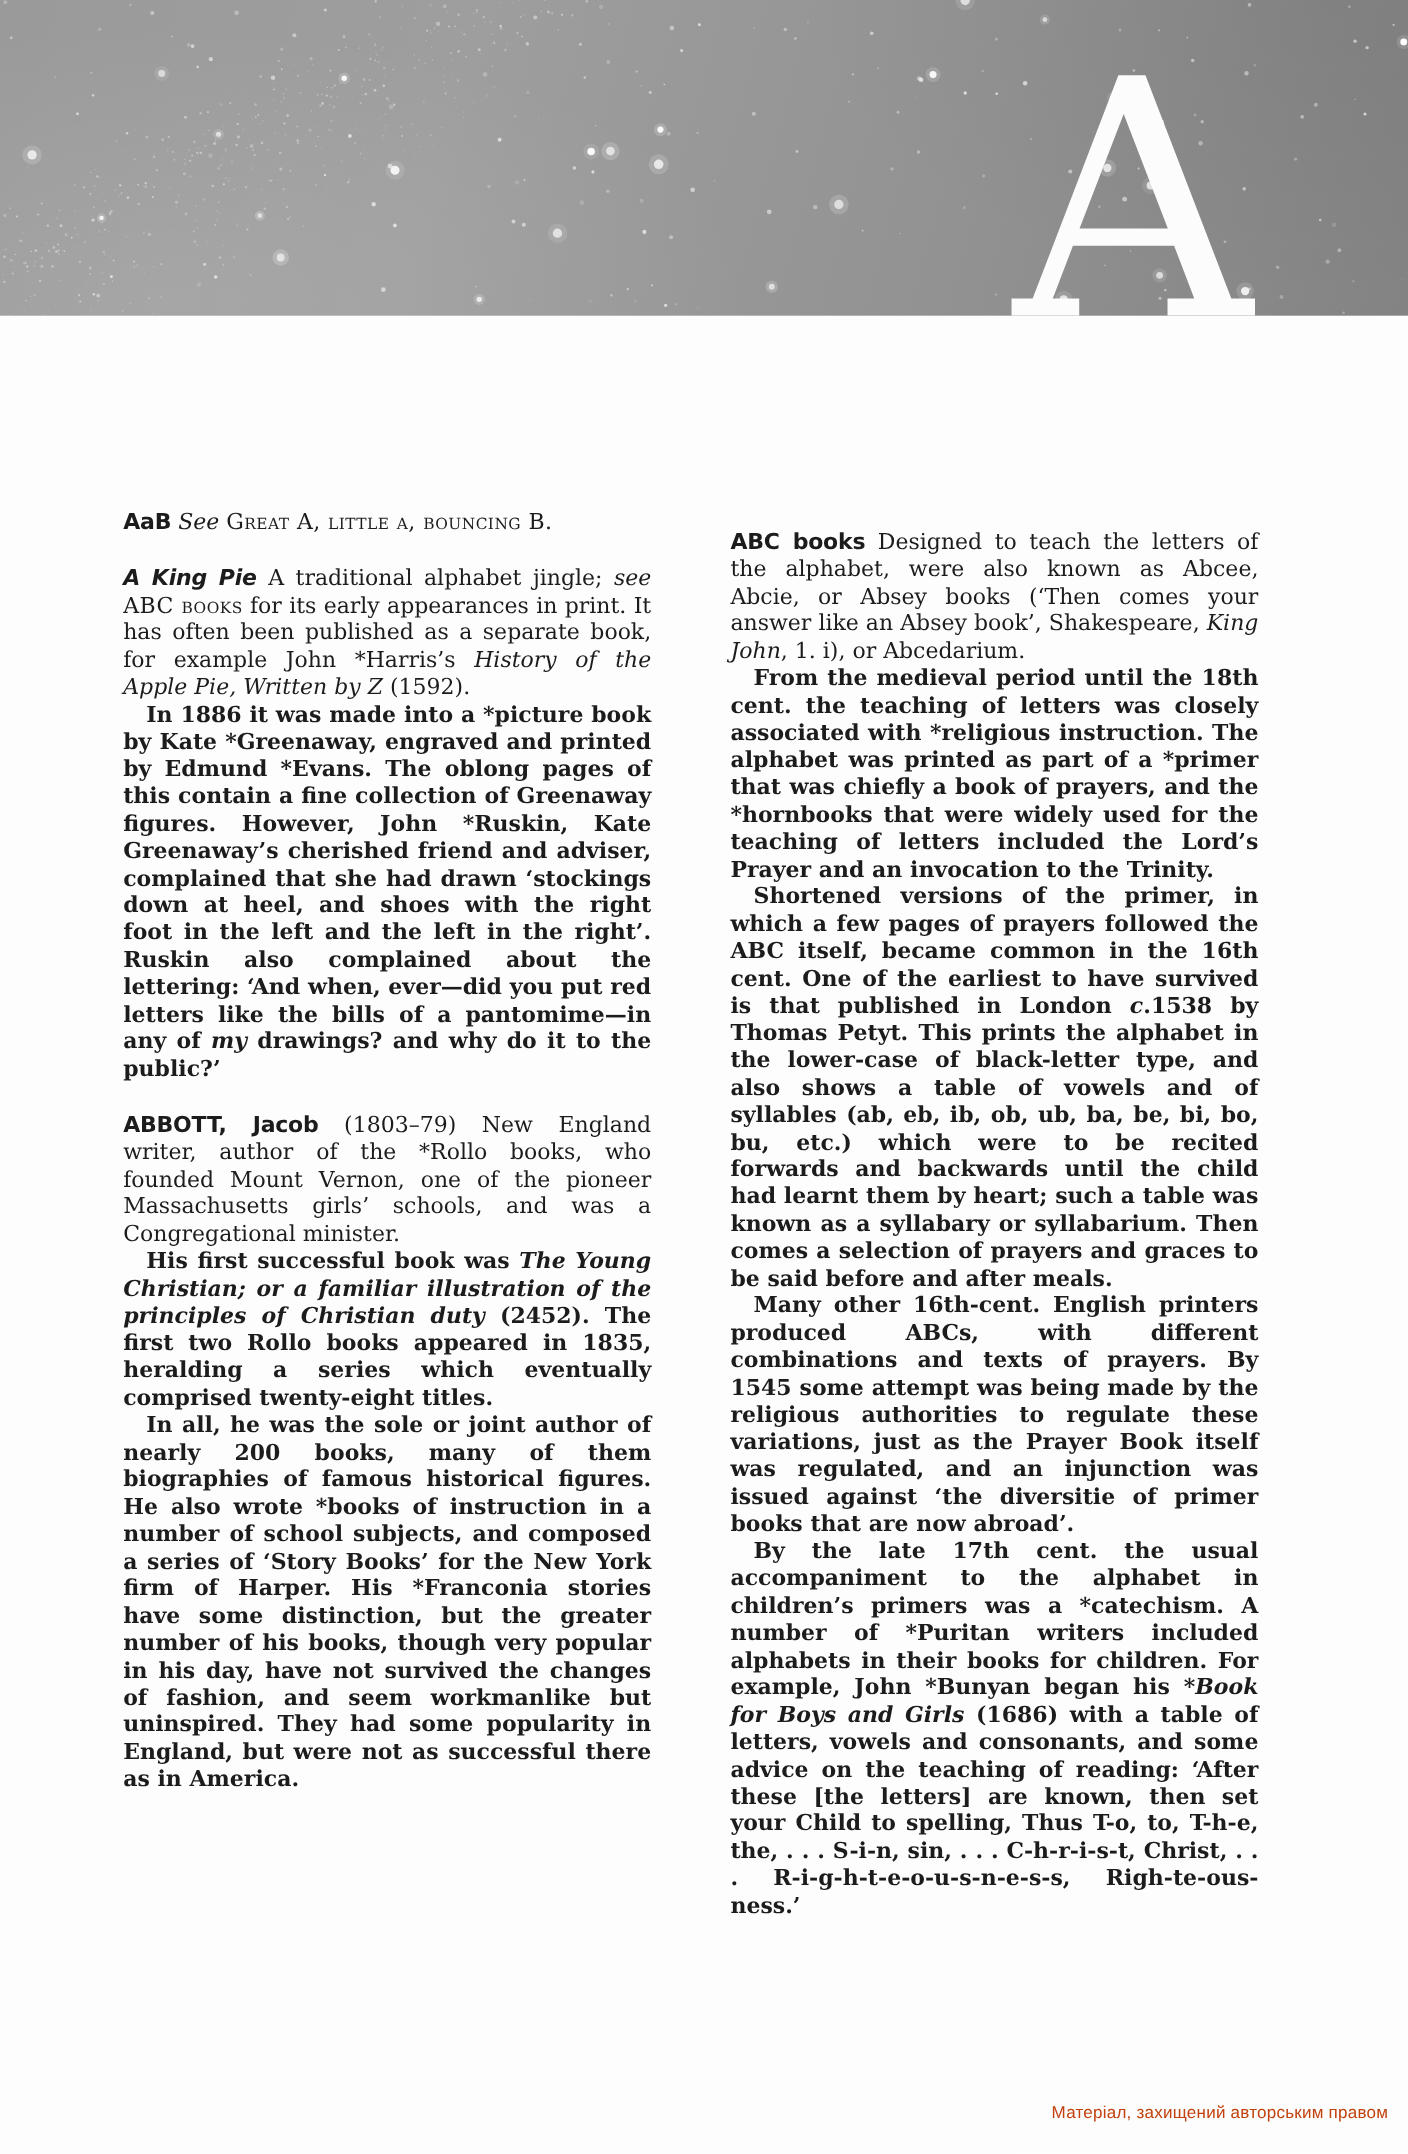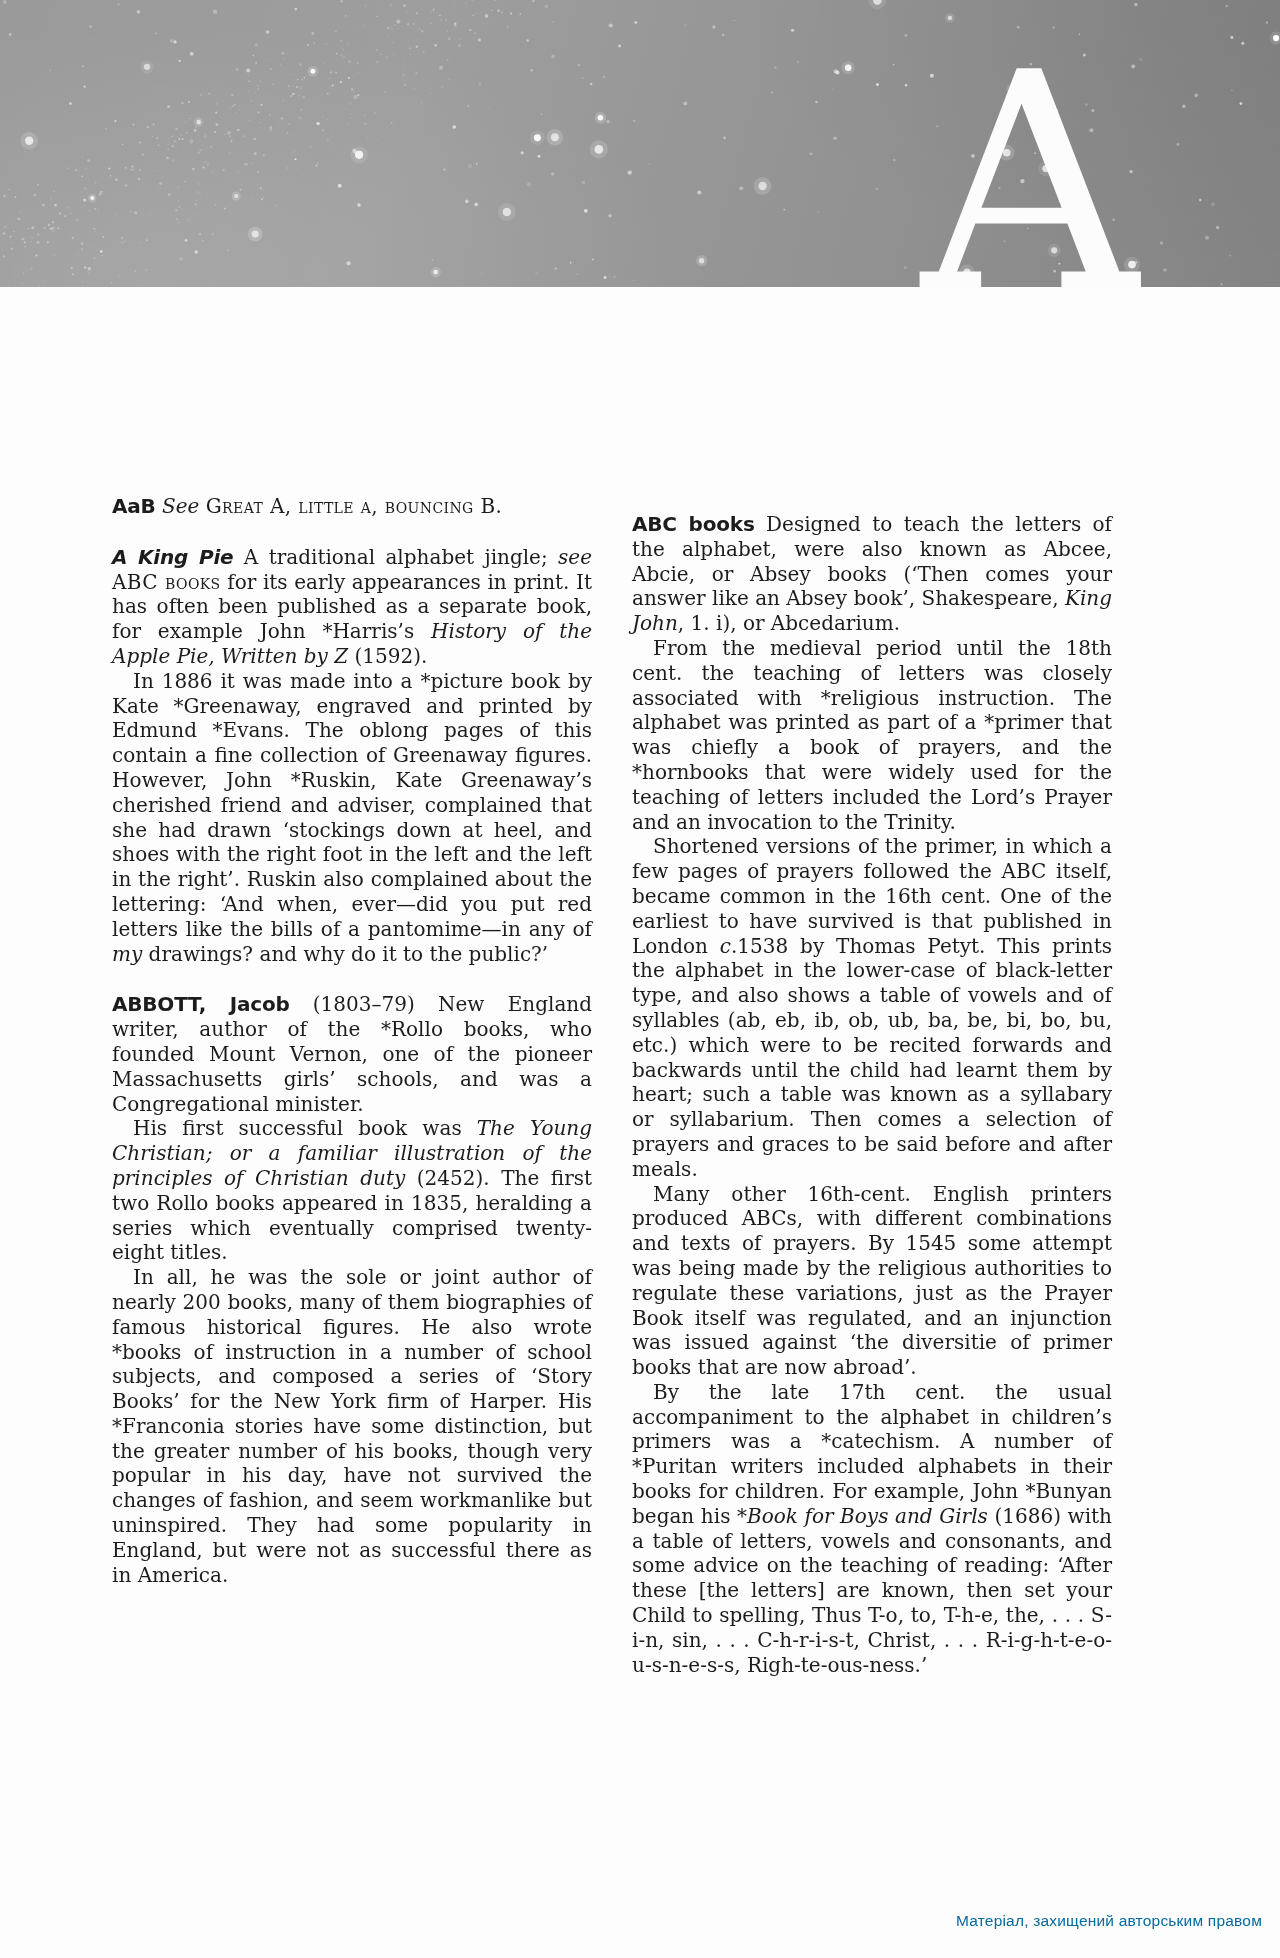--- a/index.html
+++ b/index.html
@@ -16,42 +16,42 @@
       radial-gradient(ellipse 900px 500px at 95% 0%, rgba(0,0,0,0.05), rgba(0,0,0,0) 55%),
       linear-gradient(105deg,#9a9a9a 0%,#9e9e9e 32%,#929292 68%,#838383 100%);
   }
   .header svg{position:absolute;top:0;left:0;display:block;}
   .chapter-letter{
     position:absolute;right:142px;bottom:-6px;
     font-family:"DejaVu Serif", serif;font-size:300px;line-height:218px;
     color:#fcfcfc;
   }
   
-  .content{position:absolute;top:494px;left:112px;display:flex;gap:40px;}
+  .content{position:absolute;top:462px;left:112px;display:flex;gap:72px;}
   .col{
     width:480px;text-align:justify;
     font-size:20px;line-height:24.8px;
     -webkit-hyphens:auto;hyphens:auto;
   }
   .entry{margin:0 0 26px 0;}
   .entry:last-child{margin-bottom:0;margin-top:18px;}
   .para{margin:0;}
-  .para.ind{text-indent:21px;}
+  .para.ind{text-indent:21px;font-weight:bold;}
   .hw{
     font-family:"DejaVu Sans", sans-serif;font-weight:700;font-size:20px;
     letter-spacing:-0.2px;
   }
   .hwi{font-style:italic;}
   .i{font-style:italic;}
   .sc{font-variant:small-caps;letter-spacing:0.4px;}
   
   .watermark{
     position:absolute;top:1912px;right:18px;
     font-family:"Liberation Sans", sans-serif;font-size:15.5px;
-    color:#0369a1;letter-spacing:0.2px;
+    color:#c2410c;letter-spacing:0.2px;
   }
 </style>
 </head>
 <body>
 
 <div class="page">
 
   <div class="header">
     <svg id="stars" width="1280" height="287" viewBox="0 0 1280 287">
         <circle cx="25.3" cy="246.6" r="0.80" fill="#fff" opacity="0.38"></circle>

